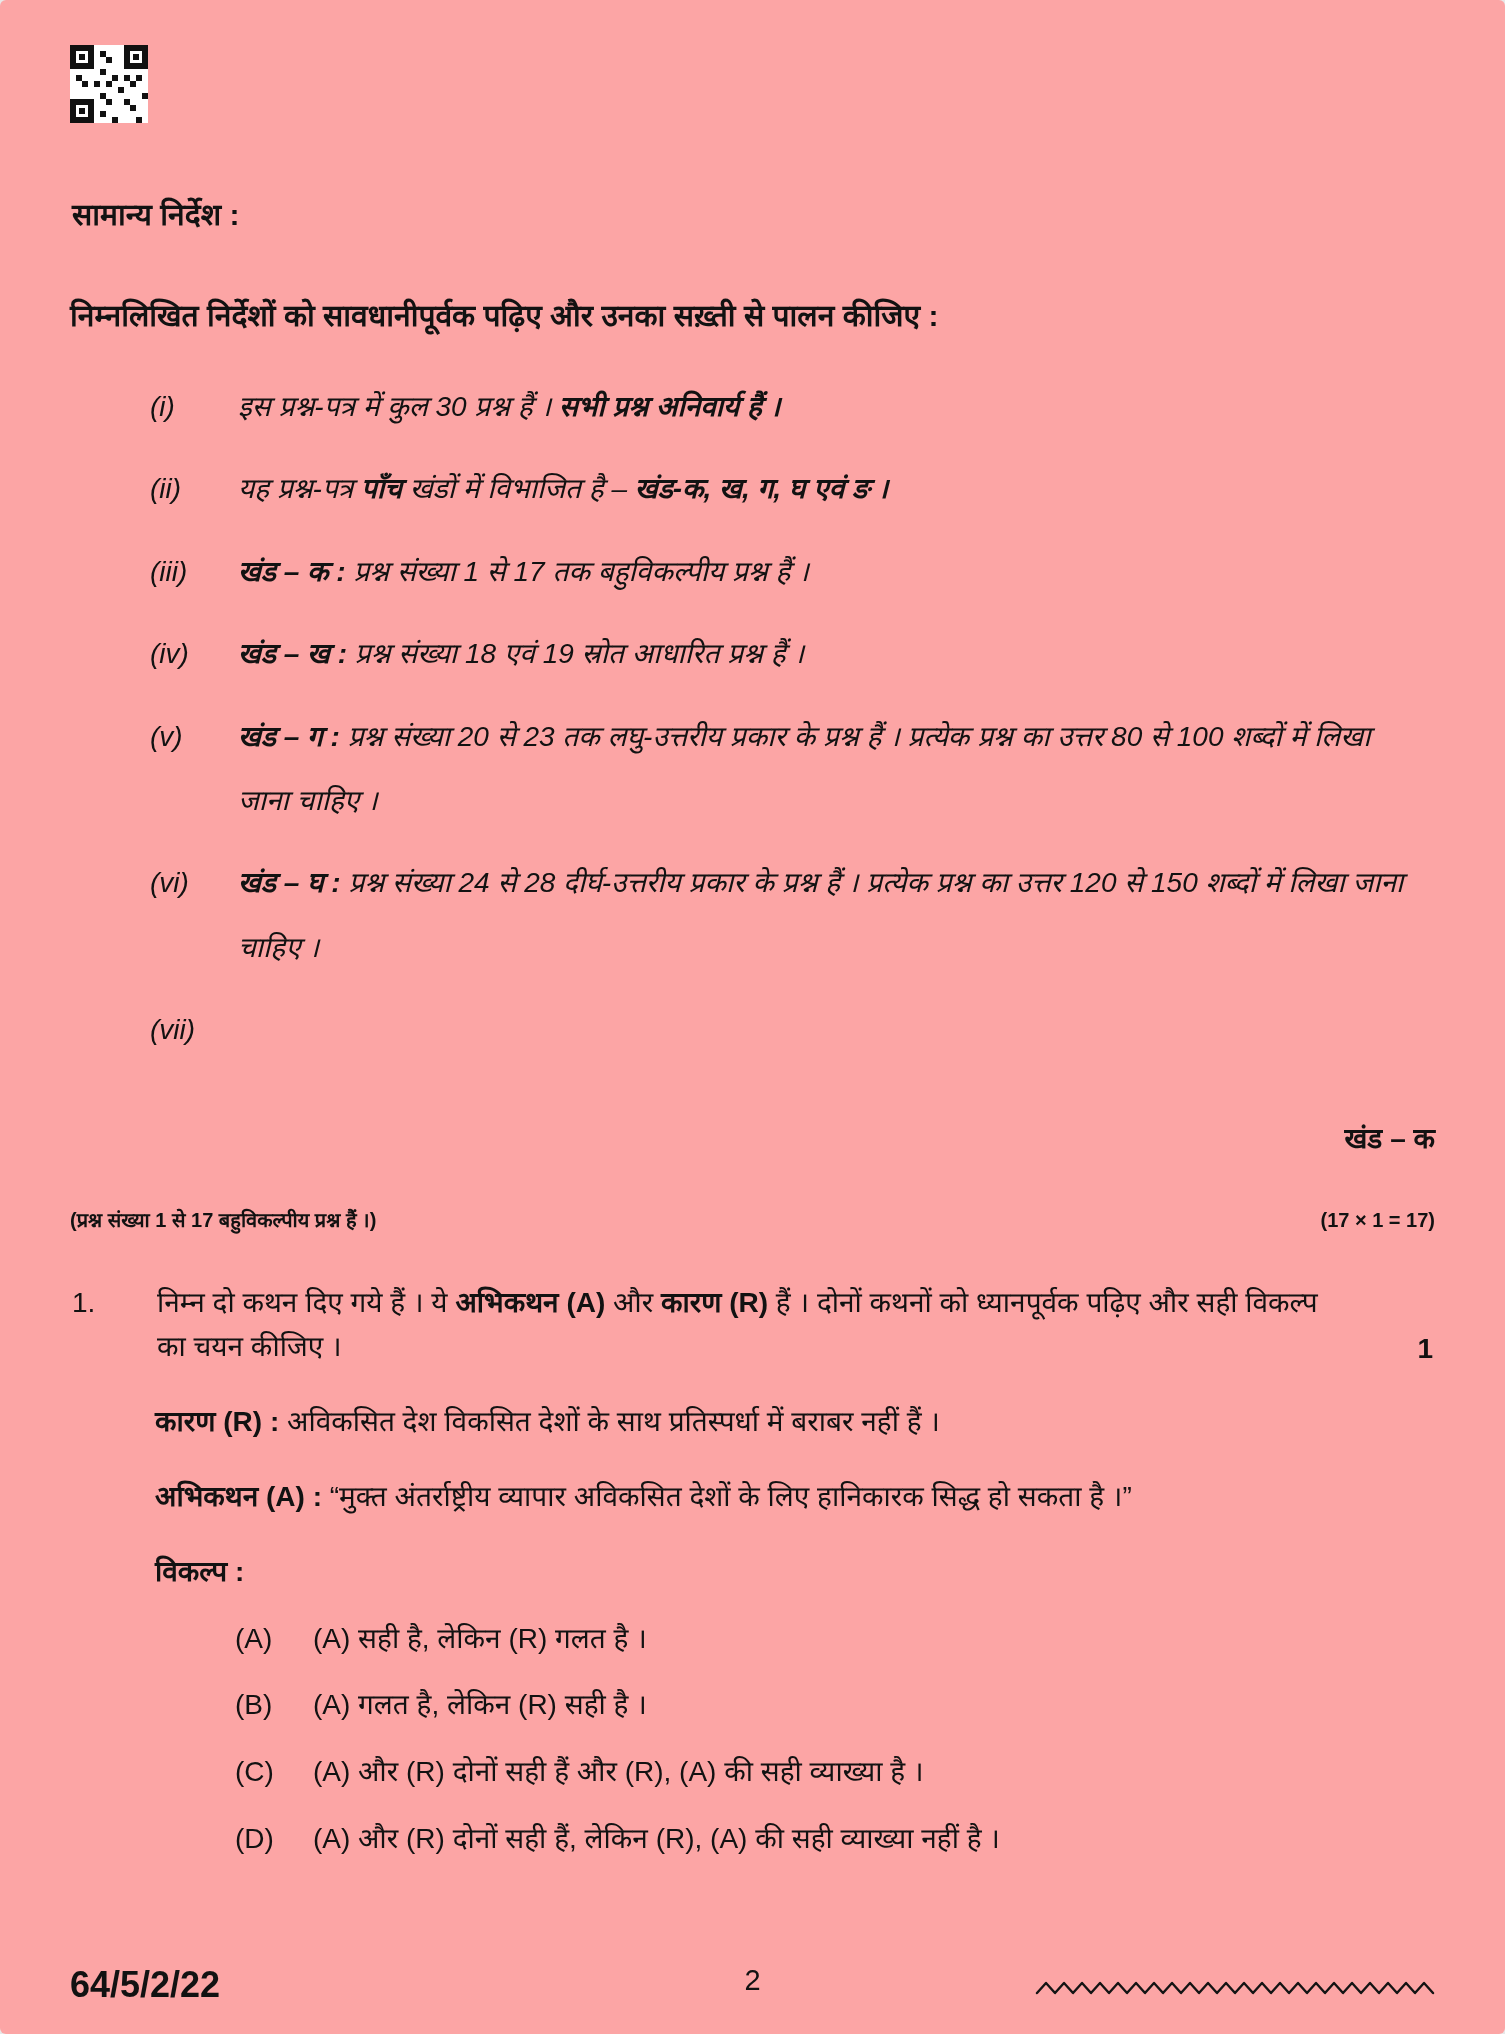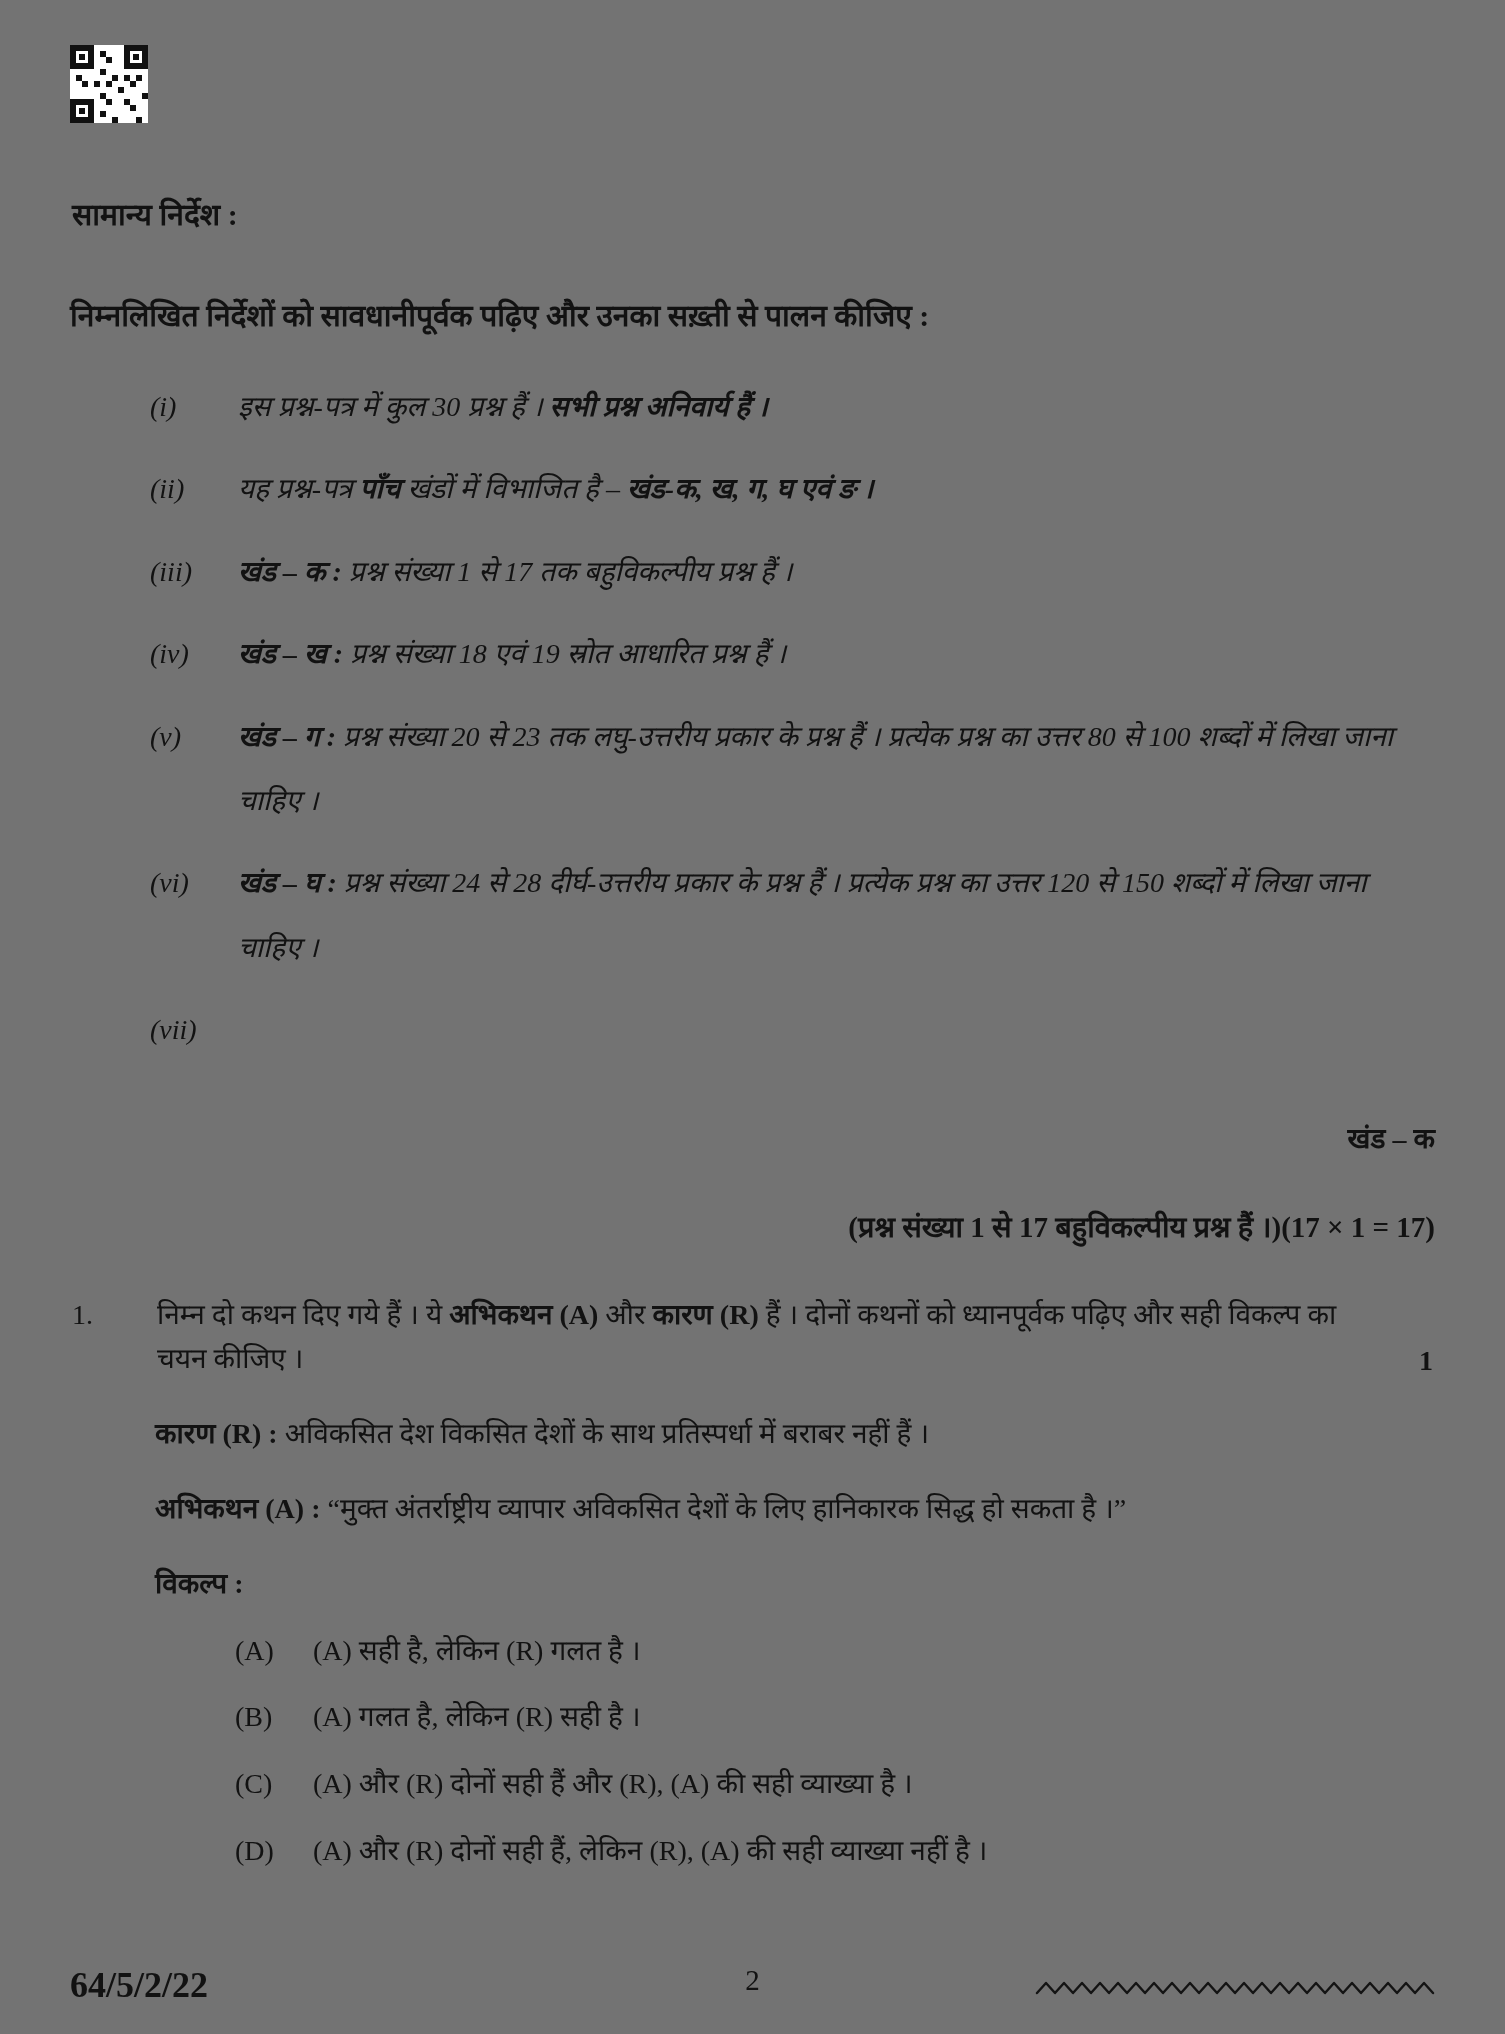--- a/index.html
+++ b/index.html
@@ -1,26 +1,27 @@
 <!DOCTYPE html>
 <html><head>
 <meta charset="utf-8">
 <style>
   html,body { margin:0; padding:0; background:#e8e8e8; }
   .page {
     position:relative;
     width:1505px; height:2034px;
     margin:0 auto;
-    background:#737373;
+    background:#fca5a5;
     box-sizing:border-box;
     padding:45px 70px 0 70px;
-    font-family:Liberation Serif, serif;
+    font-family:Liberation Sans, sans-serif;
     color:#121212;
     font-size:28px;
     overflow:hidden;
+    border-radius:6px;
   }
   .qr { width:78px; height:78px; display:block; }
   .gen-head { font-size:30px; font-weight:bold; margin:70px 0 0 2px; }
   .intro { font-size:30px; font-weight:bold; margin:60px 0 0 0; }
 
   .inst-list { margin-top:40px; }
   .inst {
     display:flex;
     padding-left:80px;
     margin-bottom:18px;
@@ -34,24 +35,24 @@
 
   .section-title {
     text-align:right;
     font-weight:bold;
     font-size:28px;
     margin:55px 0 0 0;
     font-style:normal;
   }
   .section-sub {
     display:flex;
-    justify-content:flex-end;
+    justify-content:space-between;
     align-items:baseline;
     font-weight:bold;
-    font-size:29px;
+    font-size:20px;
     margin-top:50px;
   }
 
   .q { position:relative; display:flex; margin-top:48px; line-height:1.6; }
   .q .qnum { flex:none; width:85px; padding-left:2px; }
   .q .qbody { width:1195px; }
   .q .qmarks { position:absolute; right:2px; top:46px; font-weight:bold; }
 
   .sub { margin:30px 0 0 85px; line-height:1.6; max-width:1280px; }
   .sub b { font-weight:bold; }

